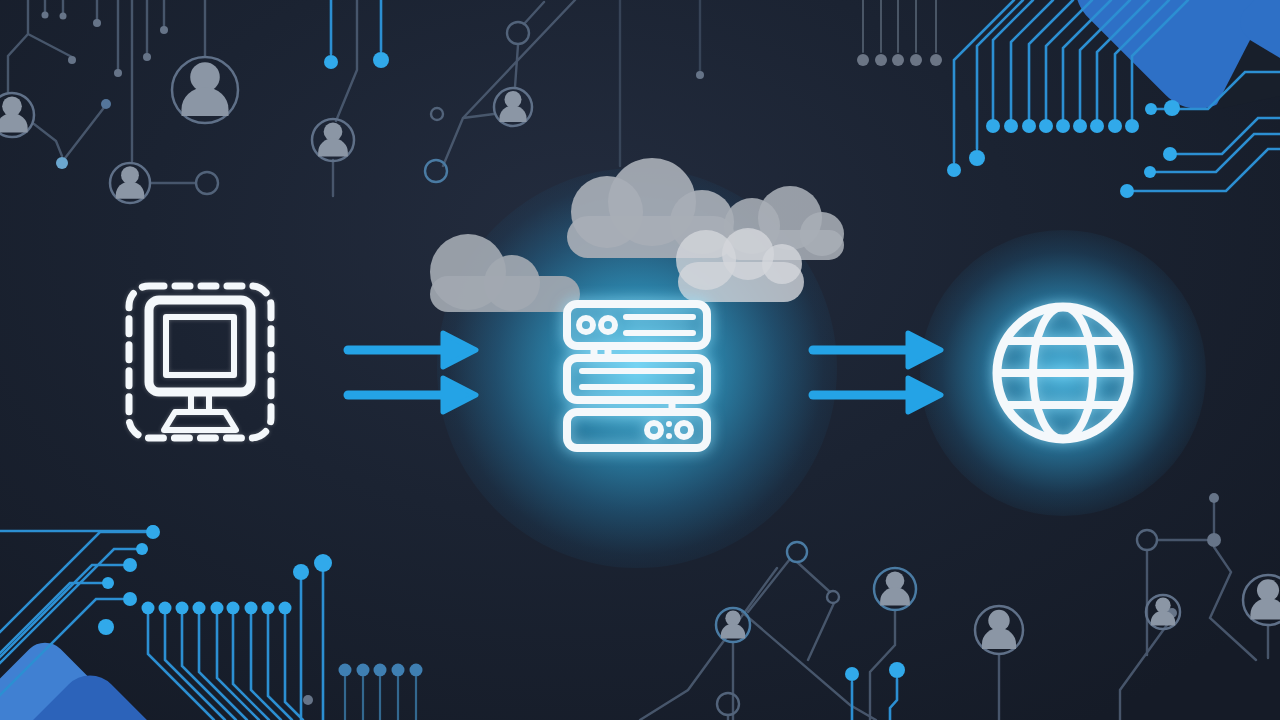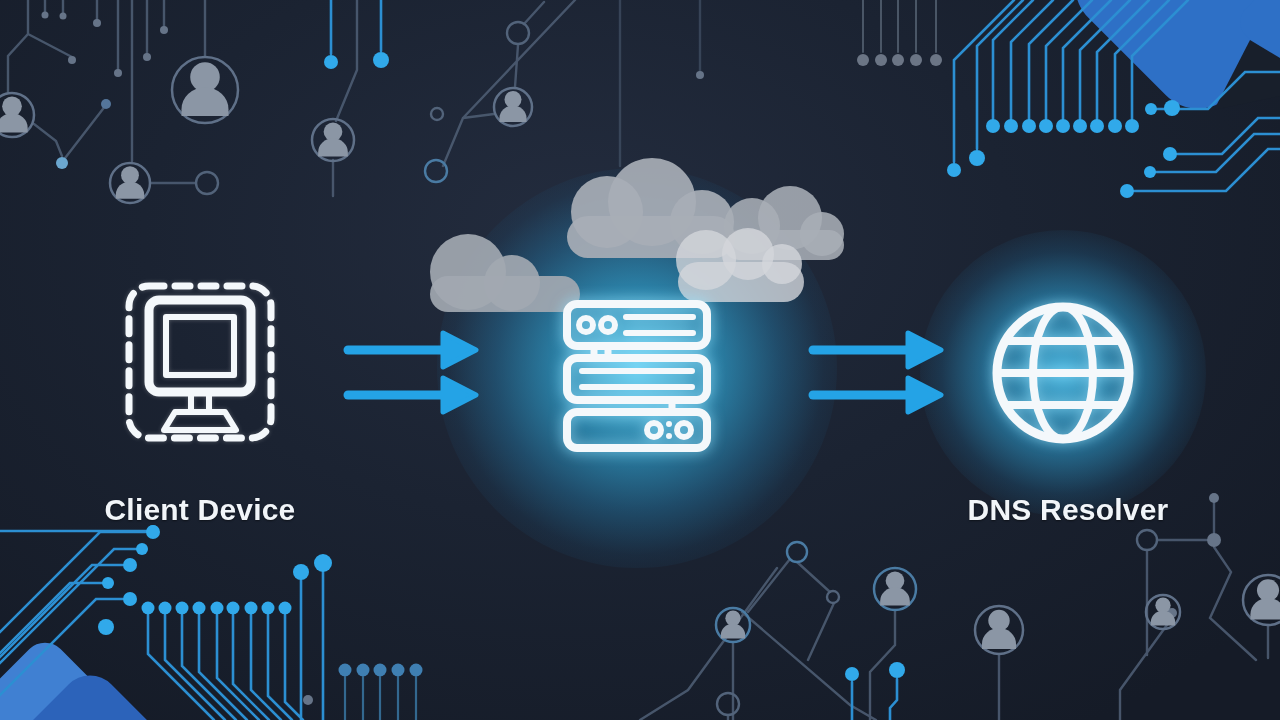--- a/index.html
+++ b/index.html
@@ -322,16 +322,14 @@
   </svg>
 
   <div class="abs node-icon" style="left:990px;top:300px;width:146px;height:146px">
     <svg class="globe-svg" width="146" height="146" viewBox="0 0 146 146">
       <circle class="icon-stroke" cx="73" cy="73" r="66" stroke-width="9"></circle>
       <ellipse class="icon-stroke" cx="73" cy="73" rx="30" ry="66" stroke-width="8"></ellipse>
       <path class="icon-stroke" d="M16,41 H130 M7,73 H139 M16,105 H130" stroke-width="8"></path>
     </svg>
   </div>
 
-  <div class="node-label" style="left:60px;top:493px;width:280px">Client Device</div>
-  <div class="node-label" style="left:928px;top:493px;width:280px">DNS Resolver</div>
 
 </div>
 
 </body></html>

